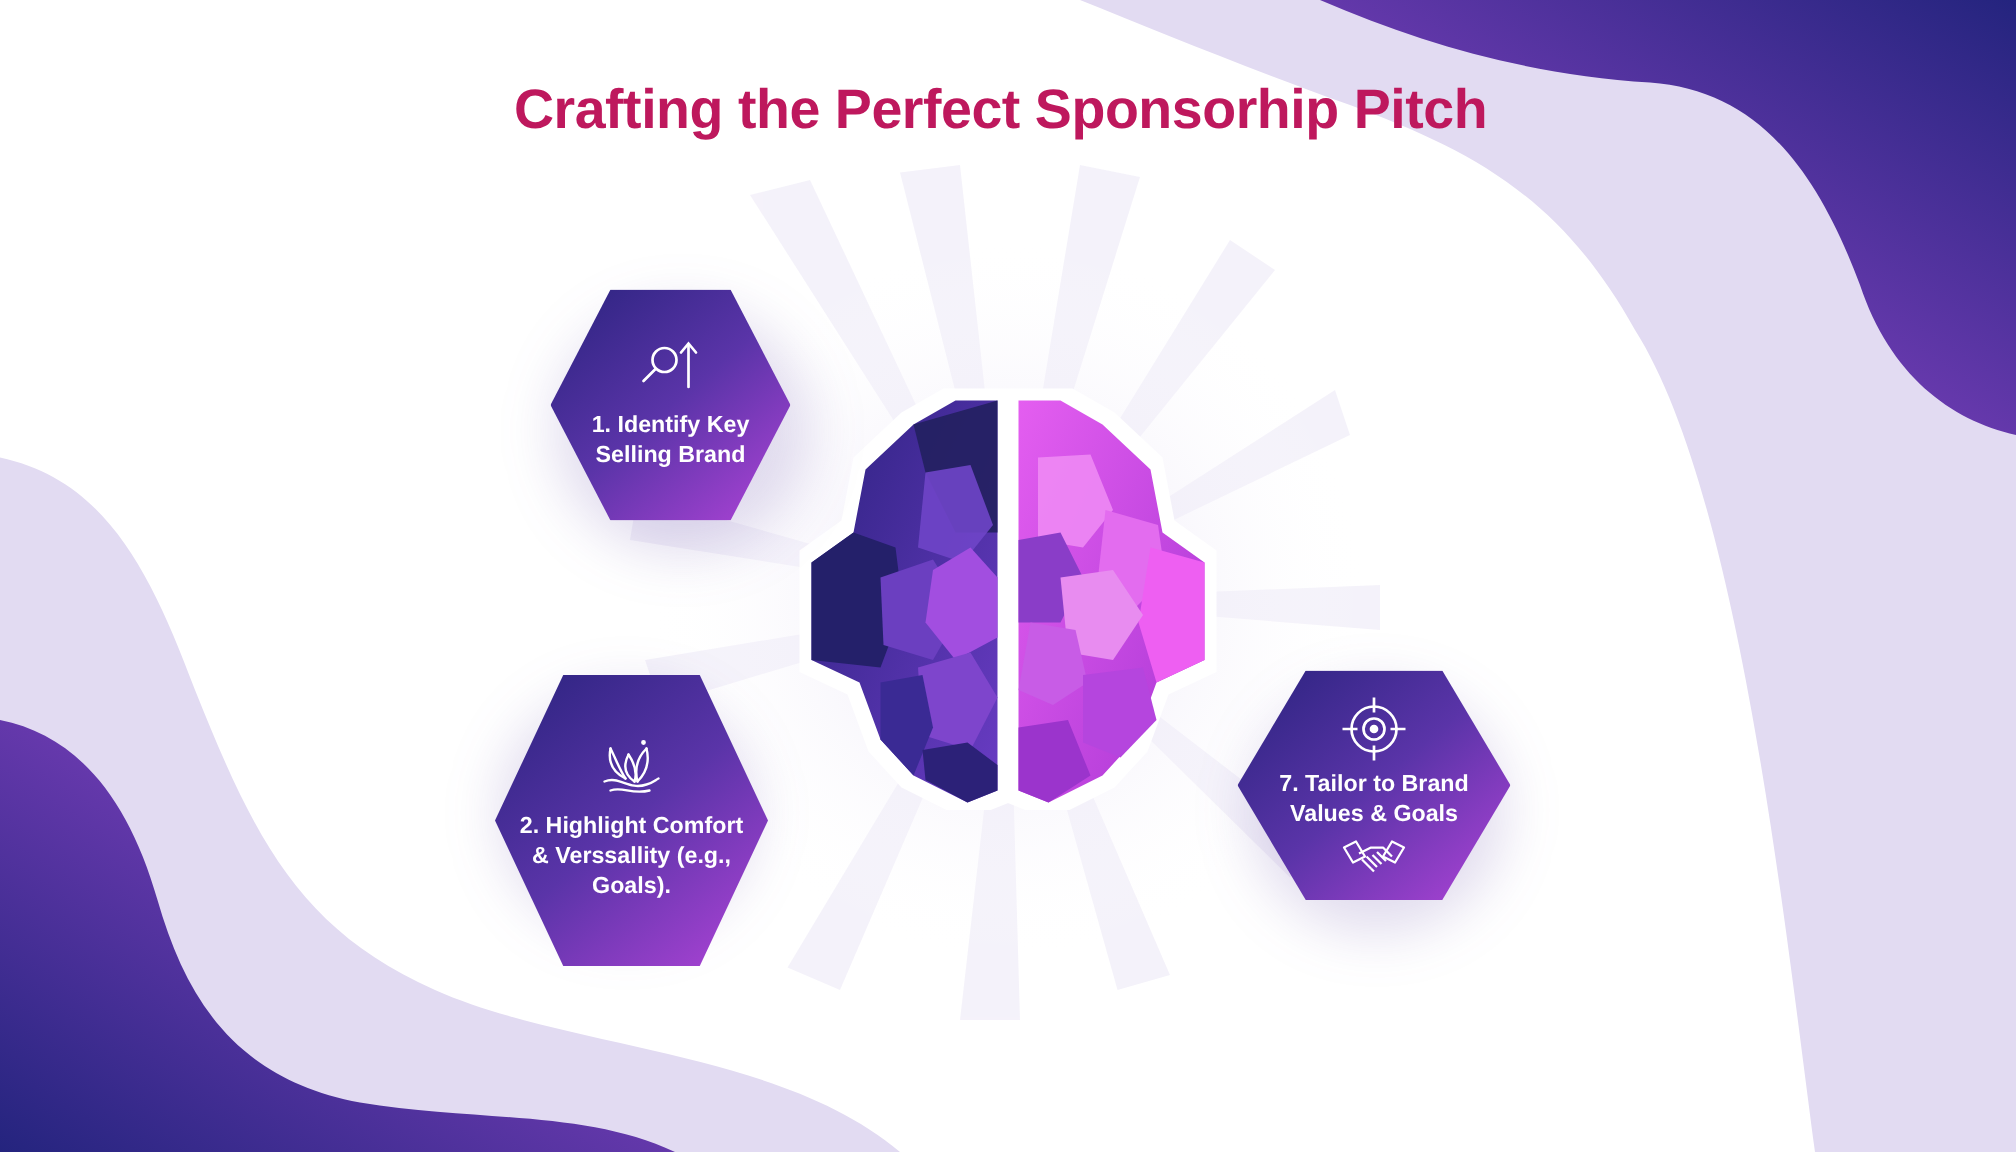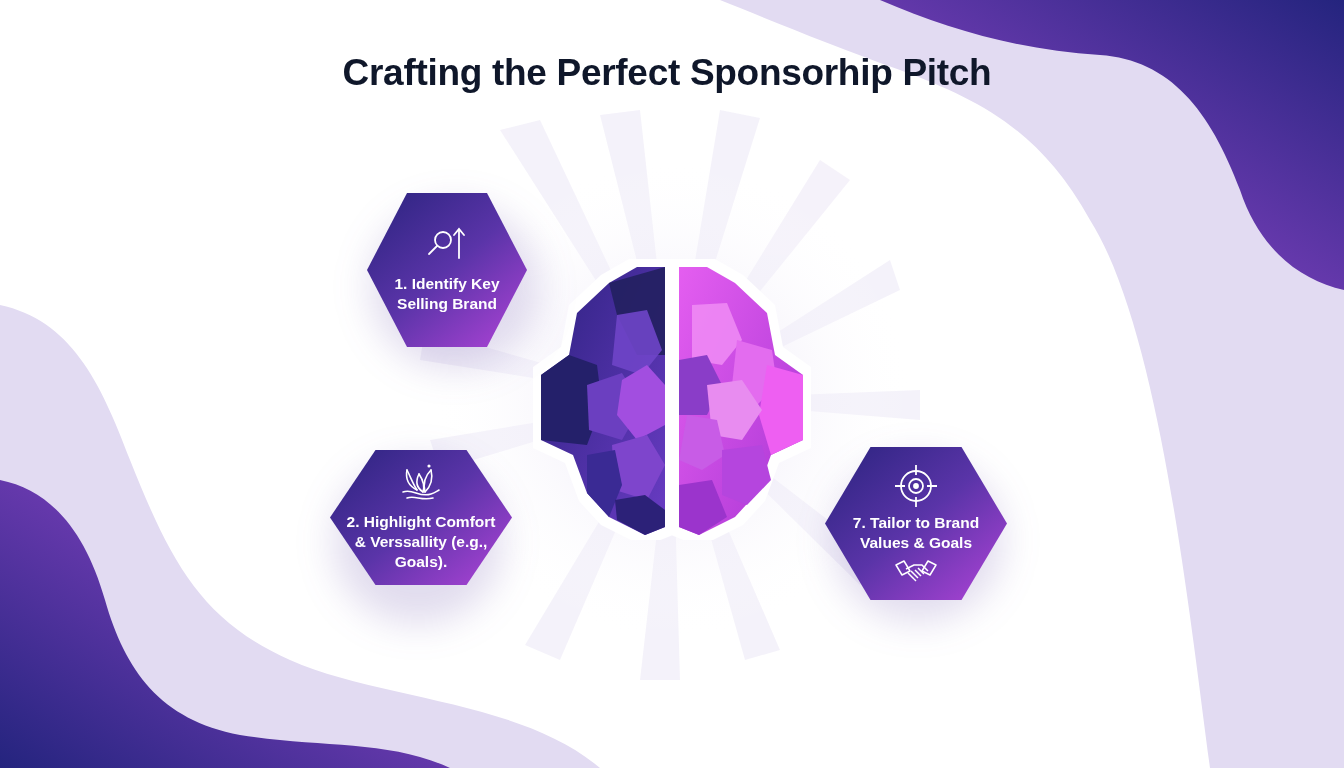--- a/index.html
+++ b/index.html
@@ -1,18 +1,18 @@
 <!DOCTYPE html>
 <html><head>
 <meta charset="utf-8">
 <style>
   html, body { margin:0; padding:0; }
   body { width:1344px; height:768px; overflow:hidden; position:relative; background:#ffffff; font-family:"Liberation Sans", sans-serif; }
   .bg { position:absolute; left:0; top:0; width:1344px; height:768px; }
-  .title { position:absolute; left:0; top:52px; width:1334px; text-align:center; font-size:37px; font-weight:700; color:#0f172a; letter-spacing:-0.3px; }
+  .title { position:absolute; left:0; top:52px; width:1334px; text-align:center; font-size:37px; font-weight:700; color:#be185d; letter-spacing:-0.3px; }
   .hex { position:absolute; width:160px; height:154px; clip-path: polygon(25% 0%, 75% 0%, 100% 50%, 75% 100%, 25% 100%, 0% 50%); background:linear-gradient(140deg,#2a237e 0%,#5a34a8 50%,#b144d8 100%); display:flex; flex-direction:column; align-items:center; justify-content:center; color:#fff; text-align:right; }
   .hex-shadow { position:absolute; width:170px; height:164px; border-radius:50%; filter:blur(18px); background:rgba(90,60,160,0.18); }
   .hex .label { font-size:15.5px; font-weight:700; line-height:20px; padding:0 4px; }
   .hex svg { display:block; }
   .brain-wrap { position:absolute; left:527px; top:255px; width:290px; height:285px; }
 </style>
 </head>
 <body>
 
 <svg class="bg" viewBox="0 0 1344 768">
@@ -110,21 +110,21 @@
     <line x1="12" y1="20" x2="4" y2="28"></line>
     <line x1="34" y1="32" x2="34" y2="4"></line>
     <polyline points="29,9 34,3 39,9"></polyline>
   </svg>
   <div style="height:12px"></div>
   <div class="label">1. Identify Key</div>
   <div class="label">Selling Brand</div>
 </div>
 
 <div class="hex-shadow" style="left:333px;top:460px;"></div>
-<div class="hex" style="left:330px;top:450px;width:182px;height:135px;">
+<div class="hex" style="left:330px;top:450px;width:182px;height:194px;">
   <svg width="40" height="38" viewBox="0 0 40 38" fill="none" stroke="#fff" stroke-width="1.6" stroke-linecap="round">
     <path d="M6,6 C10,14 12,20 16,26"></path>
     <path d="M6,6 C4,16 8,22 16,26"></path>
     <path d="M18,10 C22,16 24,22 22,28"></path>
     <path d="M18,10 C14,18 16,24 22,28"></path>
     <path d="M30,6 C32,14 30,22 24,28"></path>
     <path d="M30,6 C24,12 22,20 24,28"></path>
     <path d="M2,28 C12,24 18,34 30,30 C34,29 36,27 38,26"></path>
     <path d="M6,34 C14,31 20,37 32,34"></path>
     <circle cx="28" cy="2" r="0.8" fill="#fff"></circle>

